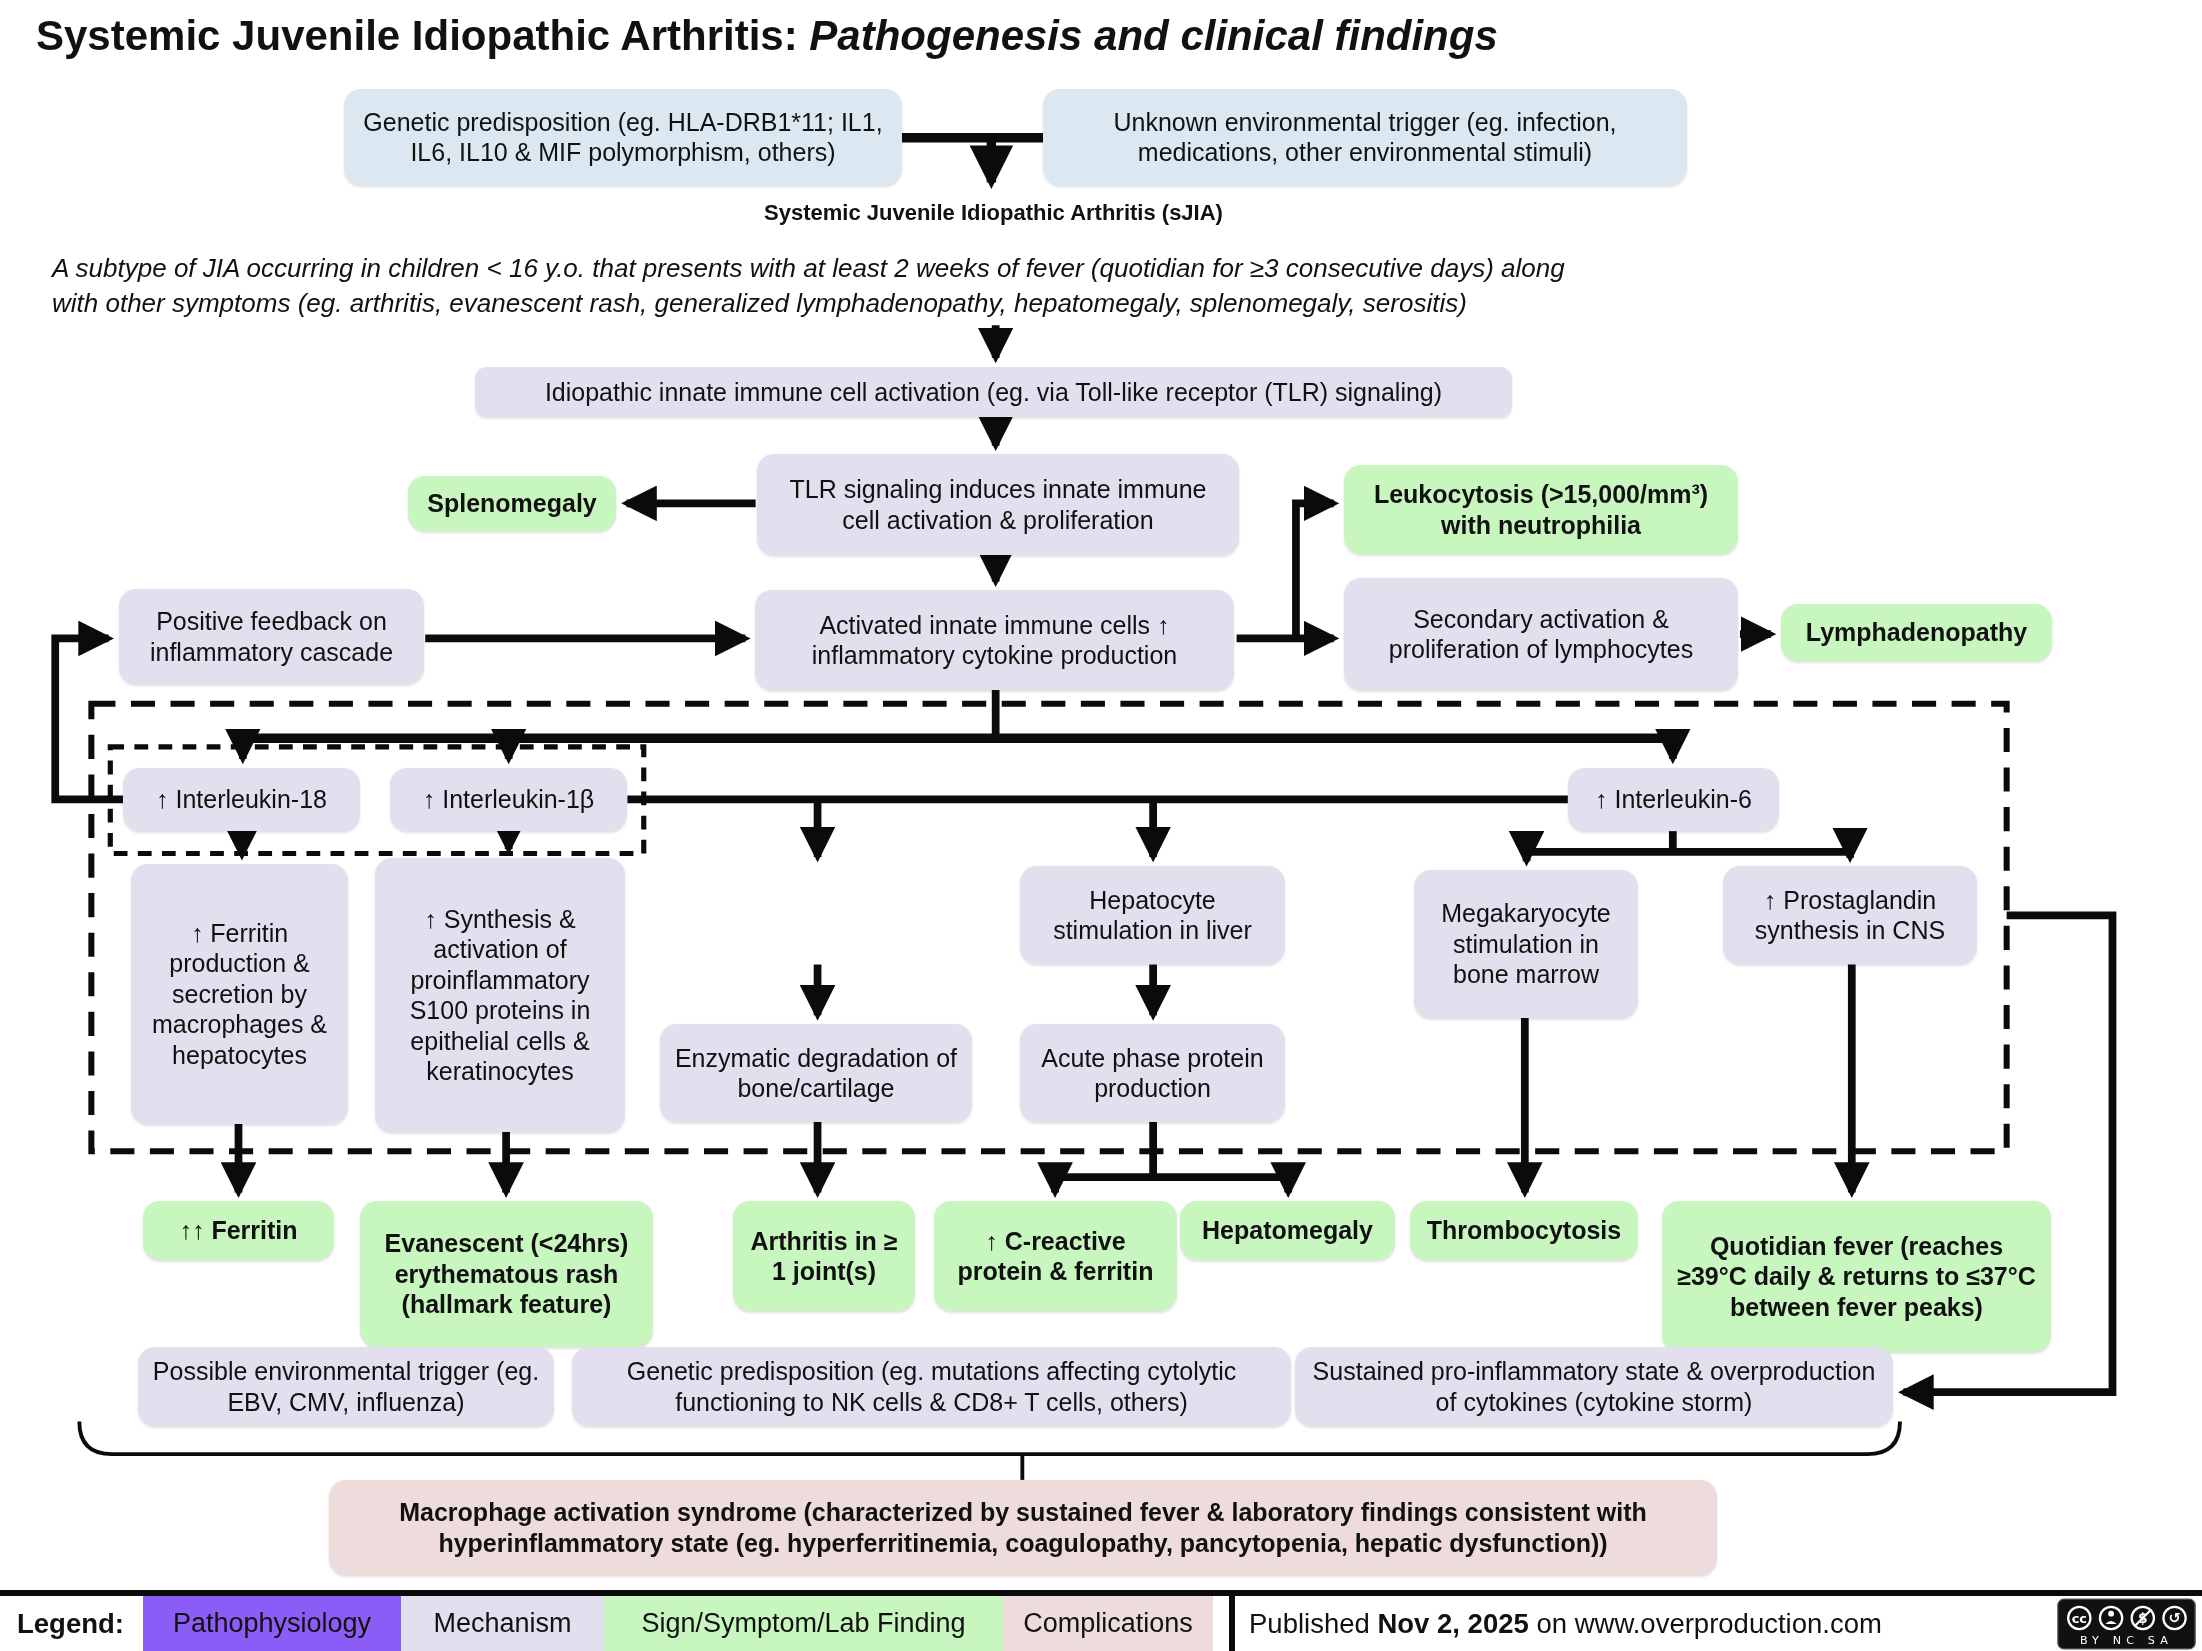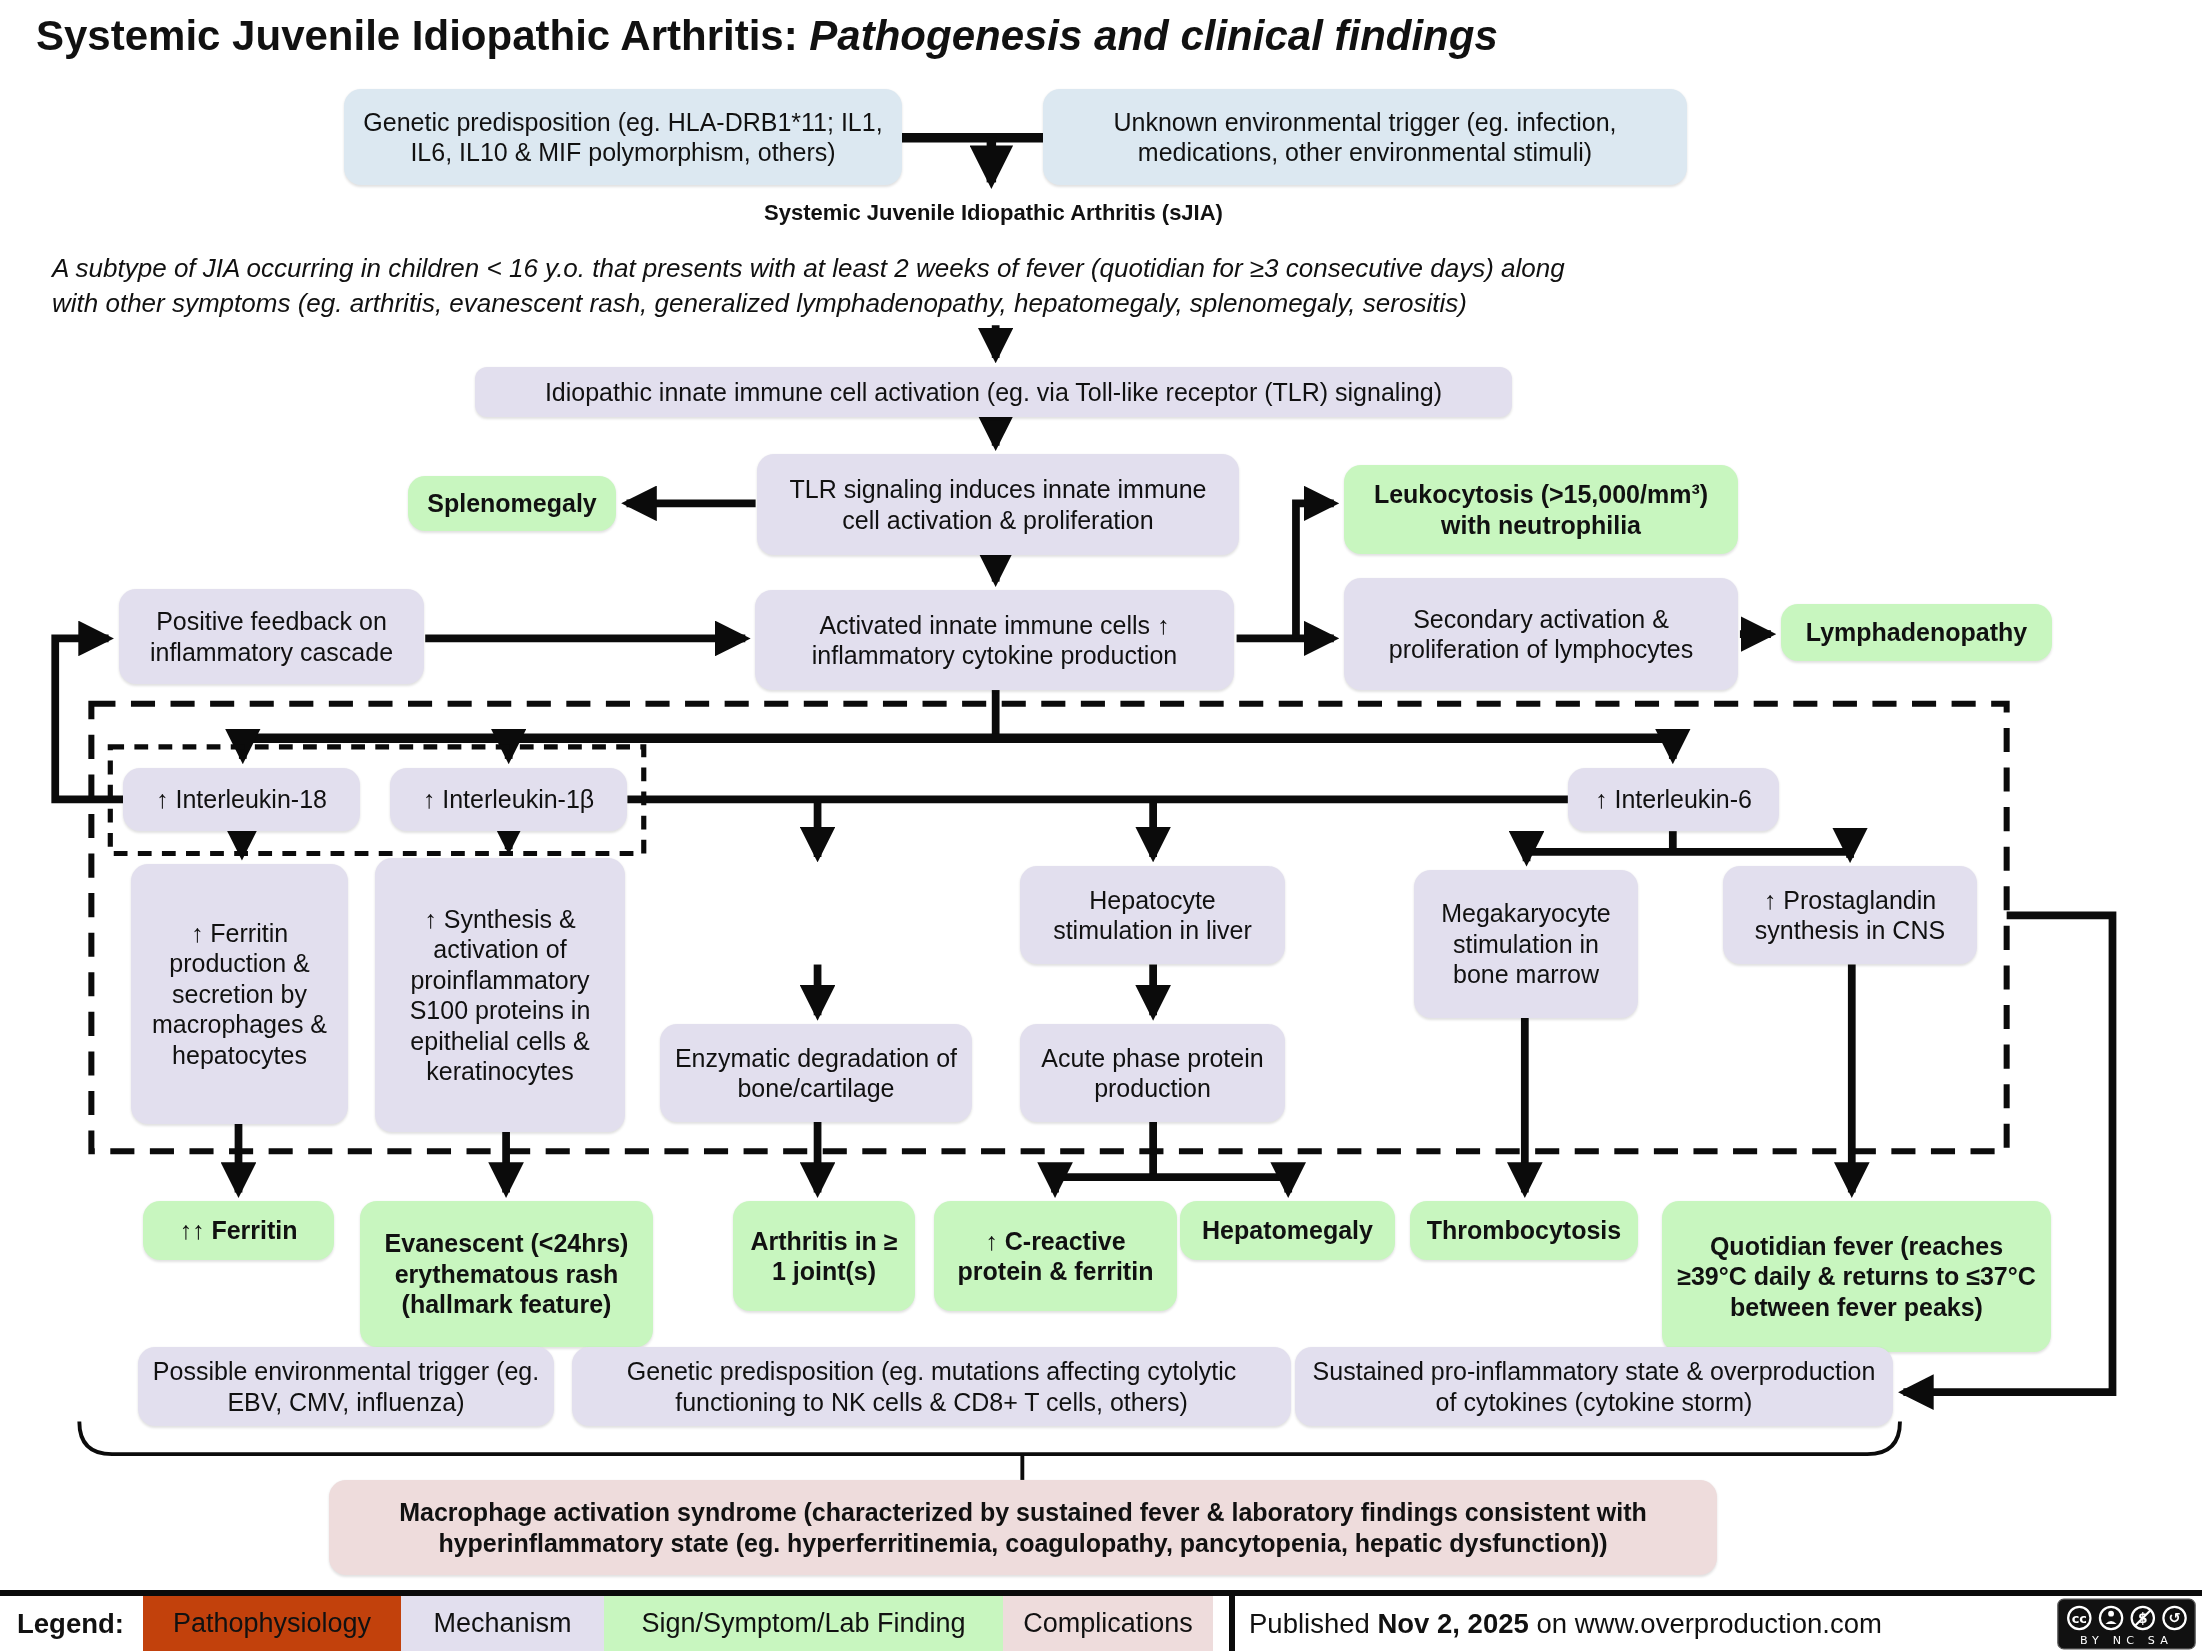--- a/index.html
+++ b/index.html
@@ -126,21 +126,21 @@
   <div class="box green" style="left:1180px;top:1201px;width:215px;height:59px">Hepatomegaly</div>
   <div class="box green" style="left:1410px;top:1201px;width:228px;height:59px">Thrombocytosis</div>
   <div class="box green" style="left:1662px;top:1201px;width:389px;height:151px">Quotidian fever (reaches ≥39°C daily &amp; returns to ≤37°C between fever peaks)</div>
   <div class="box purple" style="left:138px;top:1347px;width:416px;height:79px">Possible environmental trigger (eg. EBV, CMV, influenza)</div>
   <div class="box purple" style="left:572px;top:1347px;width:719px;height:79px">Genetic predisposition (eg. mutations affecting cytolytic functioning to NK cells &amp; CD8+ T cells, others)</div>
   <div class="box purple" style="left:1295px;top:1347px;width:598px;height:79px">Sustained pro-inflammatory state &amp; overproduction of cytokines (cytokine storm)</div>
   <div class="box pink" style="left:329px;top:1480px;width:1388px;height:95px">Macrophage activation syndrome (characterized by sustained fever &amp; laboratory findings consistent with hyperinflammatory state (eg. hyperferritinemia, coagulopathy, pancytopenia, hepatic dysfunction))</div>
 
   <div class="footer">
     <div class="legend-label">Legend:</div>
-    <div class="cell" style="left:143px;width:258px;background:#c2410c">Pathophysiology</div>
+    <div class="cell" style="left:143px;width:258px;background:#8b5cf6">Pathophysiology</div>
     <div class="cell" style="left:401px;width:203px;background:#e2dfee">Mechanism</div>
     <div class="cell" style="left:604px;width:399px;background:#c8f6bf">Sign/Symptom/Lab Finding</div>
     <div class="cell" style="left:1003px;width:210px;background:#eedcdc">Complications</div>
     <div class="divider" style="left:1229px"></div>
     <div class="published"><span>Published </span><span class="b">Nov 2, 2025</span><span> on www.overproduction.com</span></div>
     <div class="ccbadge">
       <svg width="139" height="52" viewBox="0 0 162 60" xmlns="http://www.w3.org/2000/svg">
         <rect x="1" y="1" width="160" height="58" rx="7" fill="#111" stroke="#555" stroke-width="1.5"></rect>
         <circle cx="26" cy="23" r="13" fill="none" stroke="#fff" stroke-width="2.6"></circle>
         <text x="26" y="29" font-size="15" font-weight="bold" fill="#fff" text-anchor="middle" font-family="DejaVu Sans, sans-serif">cc</text>

